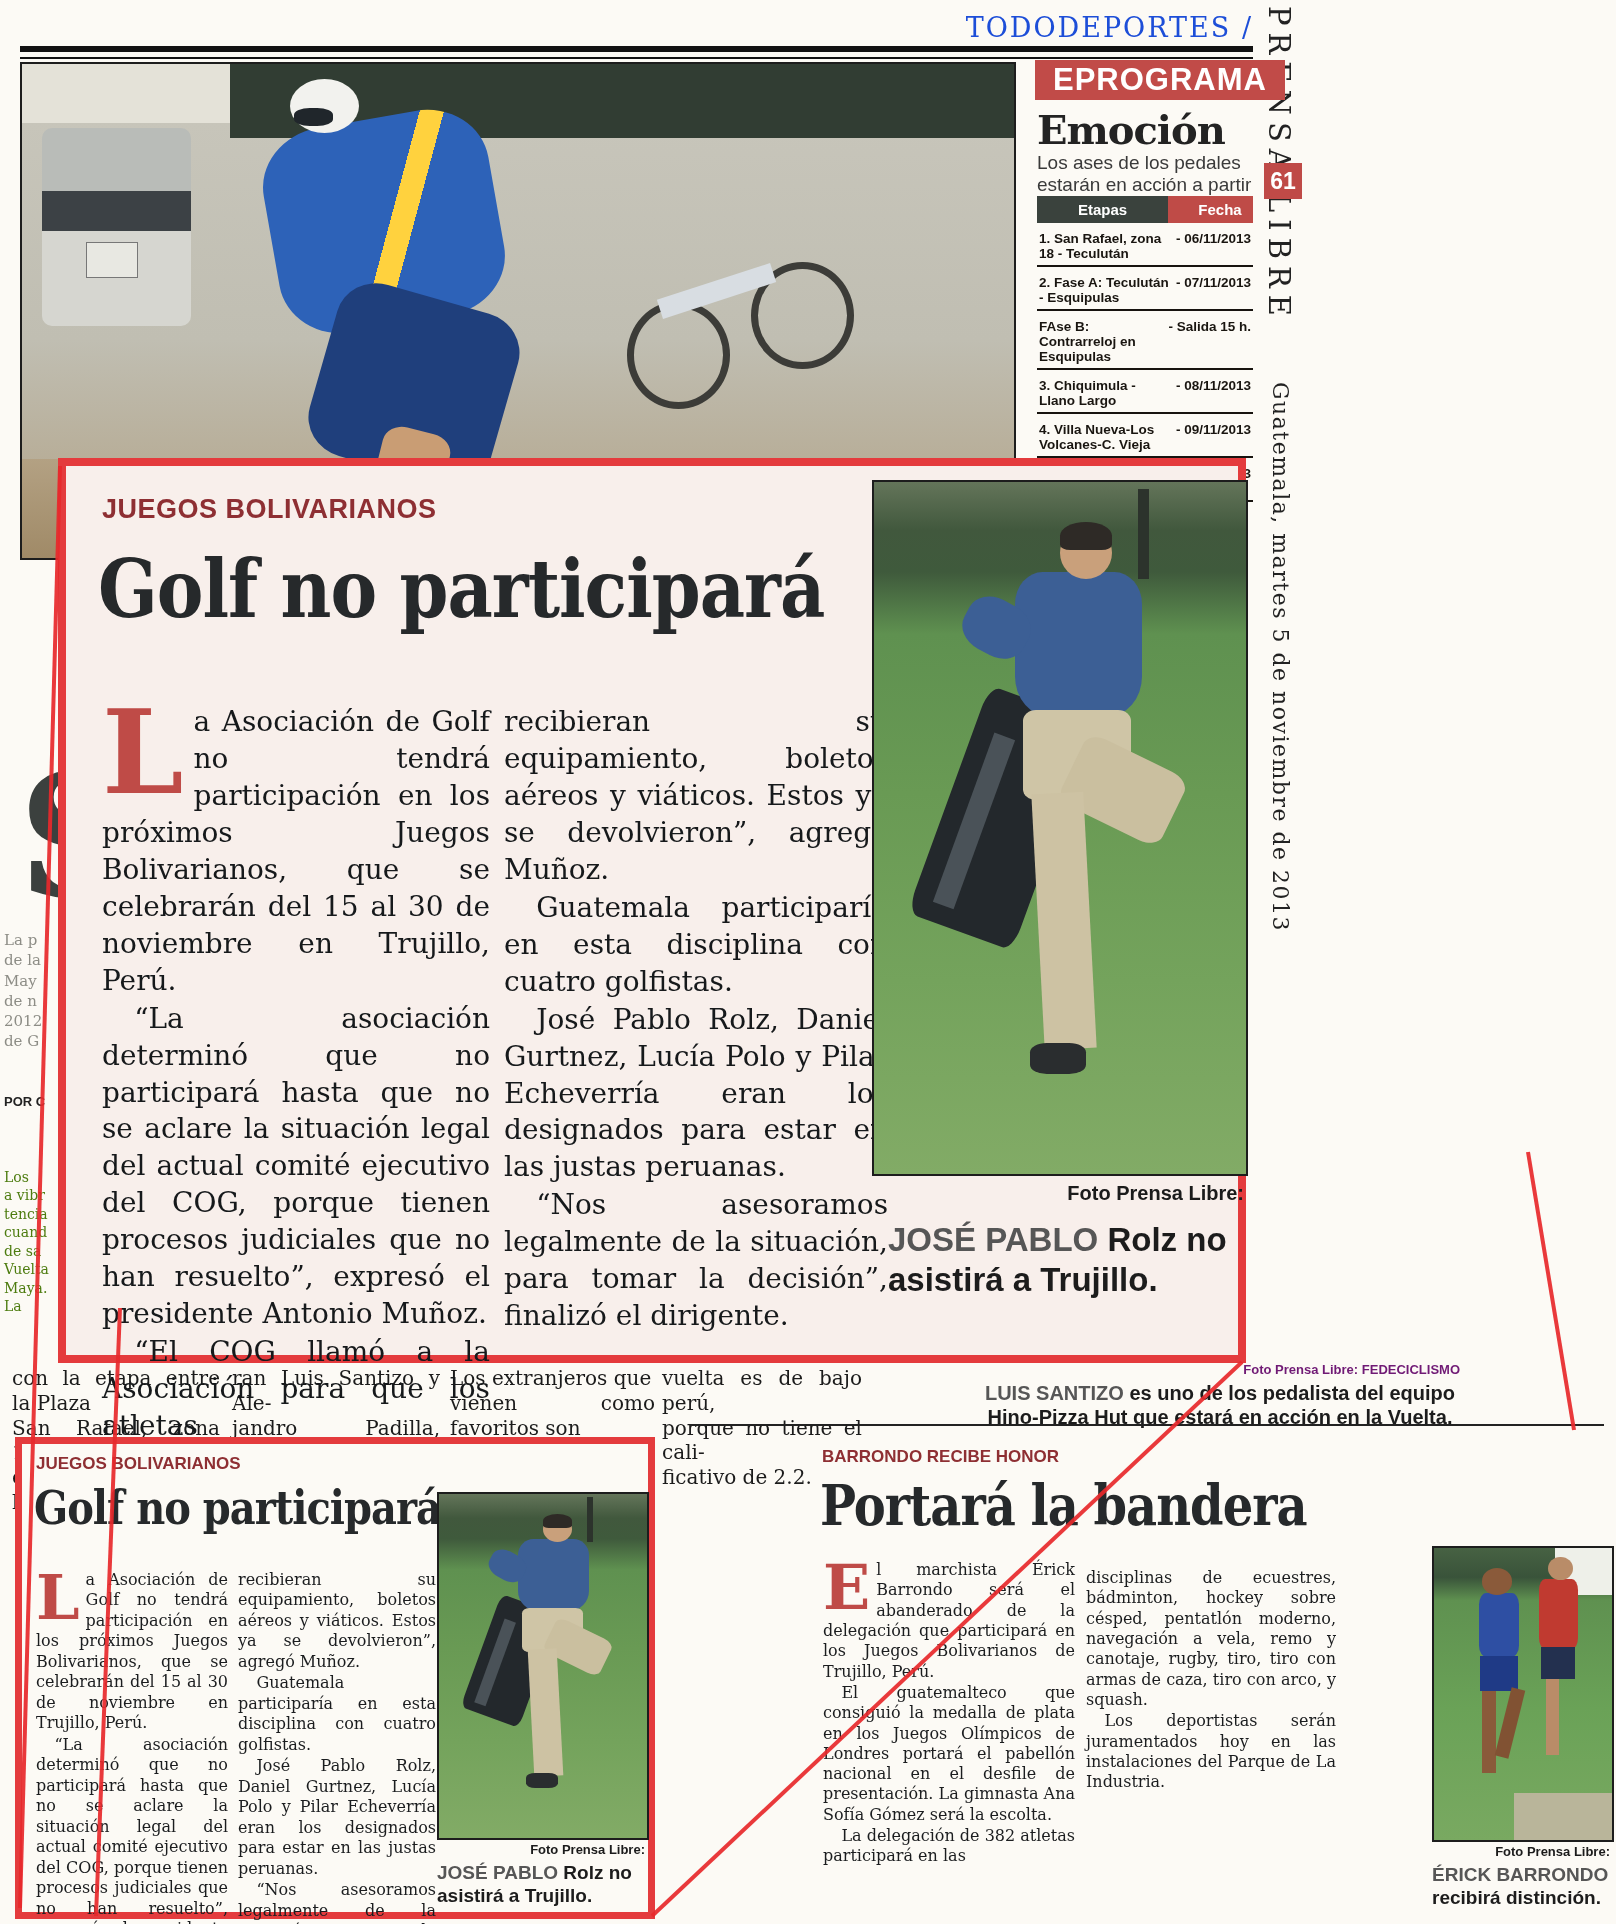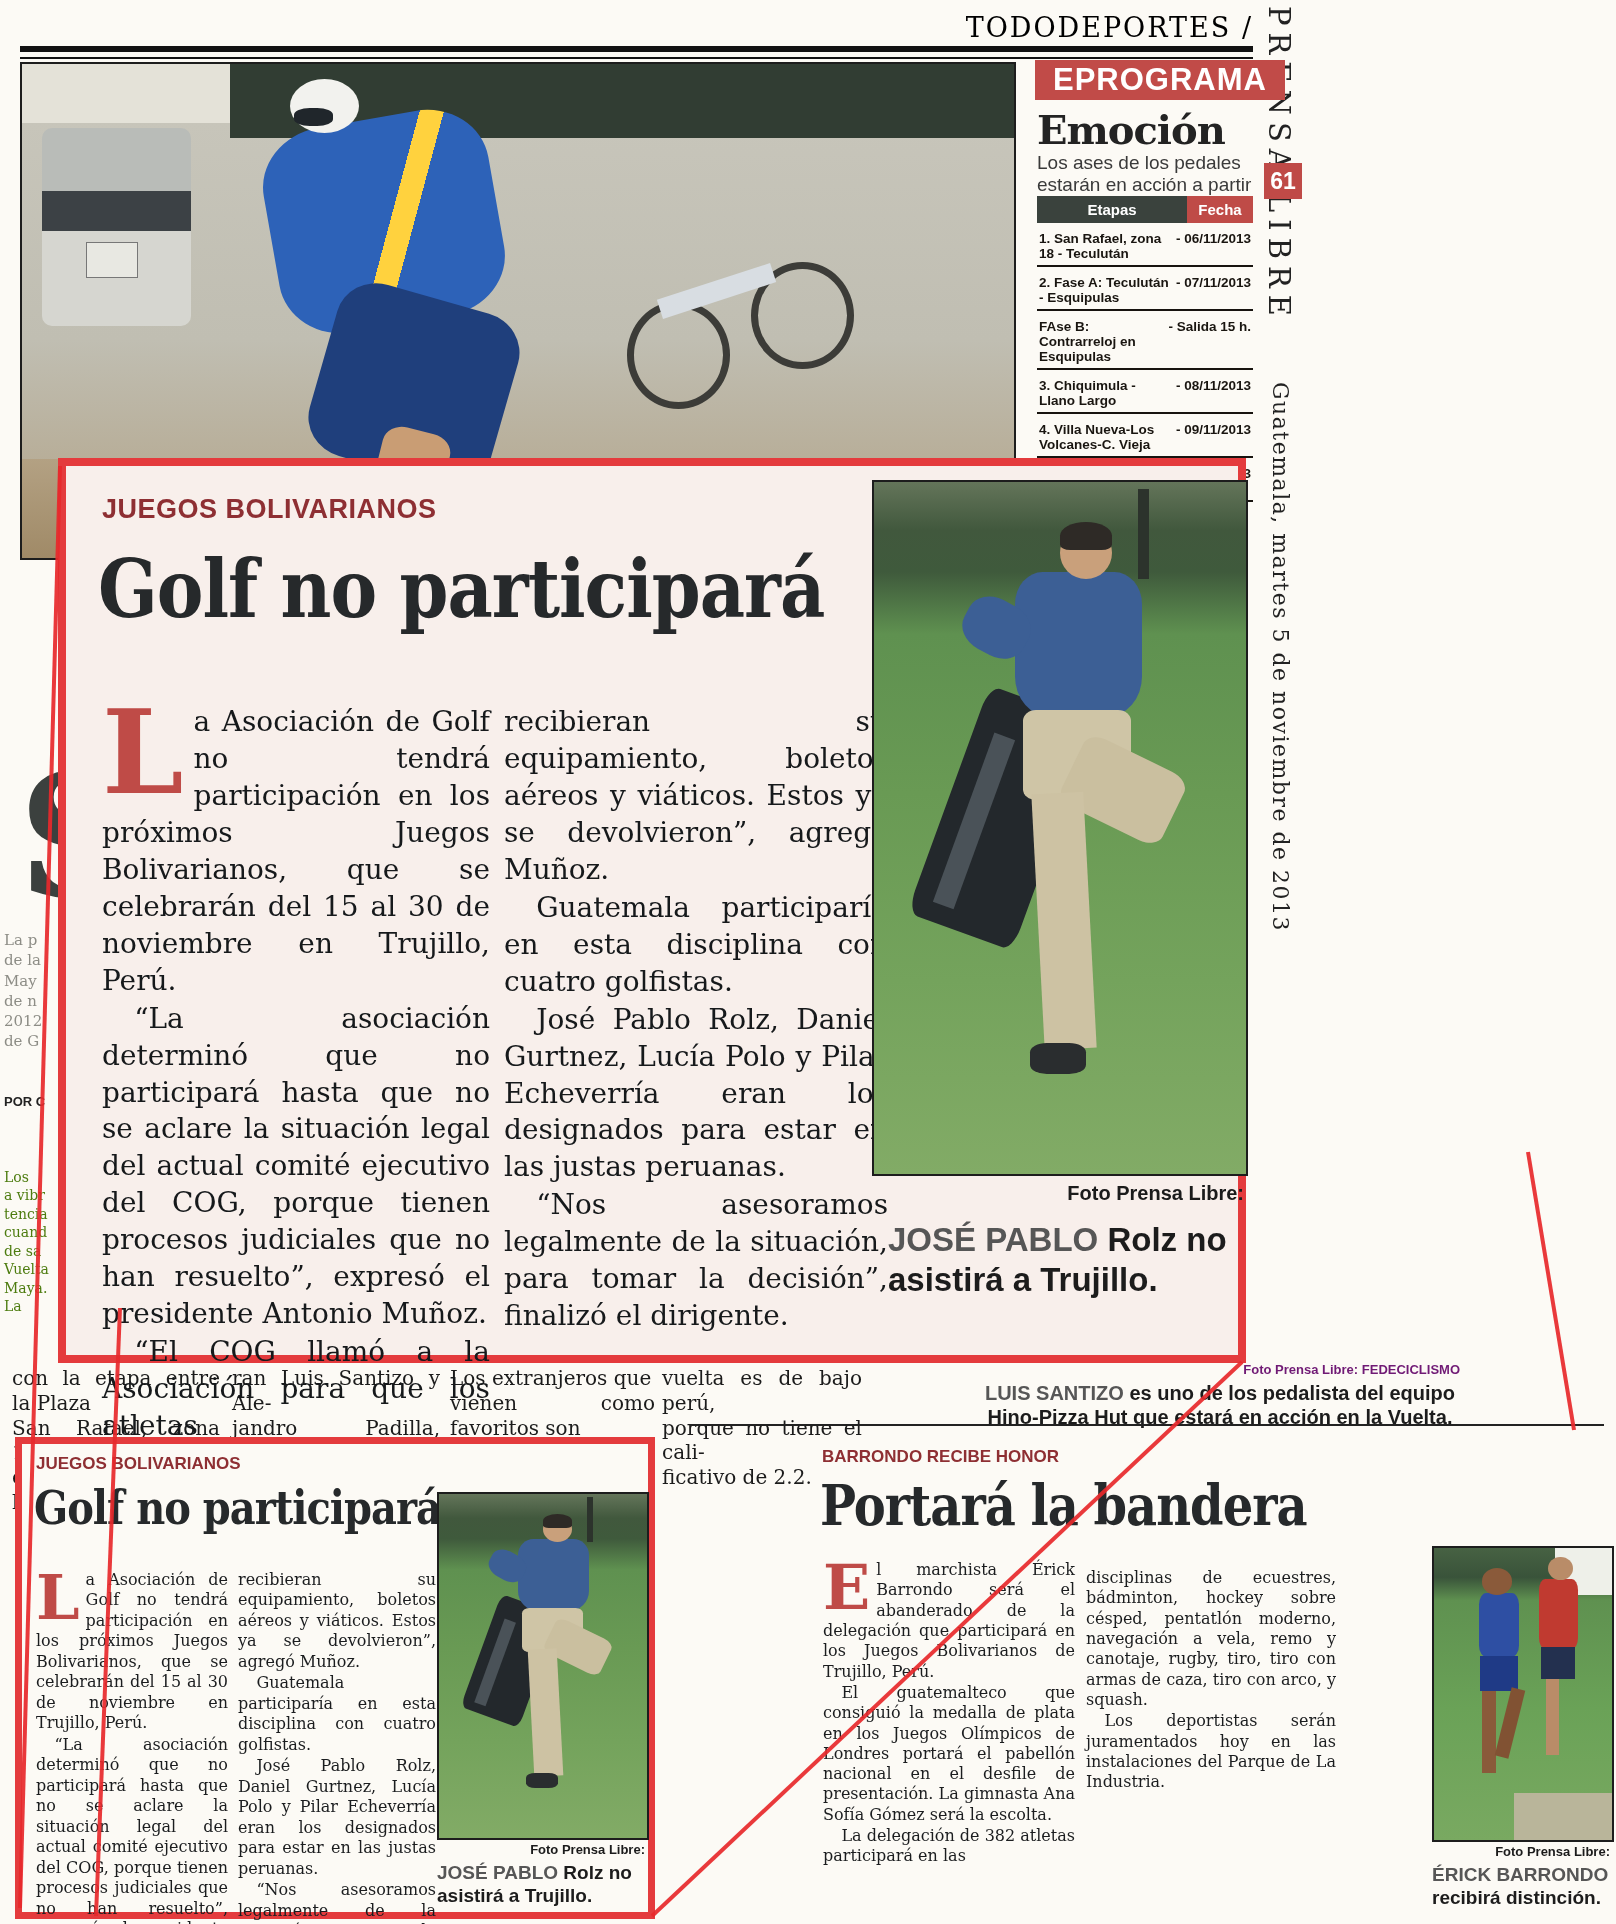--- a/index.html
+++ b/index.html
@@ -5,37 +5,37 @@
   html,body{margin:0;padding:0;background:#e9e7e2;}
   .page{position:relative;width:1616px;height:1924px;background:#fcfaf5;overflow:hidden;
         font-family:"DejaVu Serif",serif;color:#1b1d1f;}
   .abs{position:absolute;}
   .sans{font-family:"Liberation Sans",sans-serif;}
   .serif{font-family:"DejaVu Serif",serif;}
   .preline{white-space:pre-line;}
   .just{text-align:justify;}
   .b{font-weight:bold;}
   
-  .section-head{font-size:27px;letter-spacing:2px;color:#000000;text-align:right;}
+  .section-head{font-size:27px;letter-spacing:2px;color:#1d4ed8;text-align:right;}
   .toprule{border-top:6px solid #121212;border-bottom:2px solid #121212;height:5px;}
   .vert{writing-mode:vertical-rl;}
   .brand{font-size:29px;letter-spacing:7px;color:#222;}
   .pagebadge{background:#bf4a47;color:#fff;display:flex;align-items:center;justify-content:center;
              font-size:23px;font-weight:bold;font-family:"Liberation Sans",sans-serif;}
   .datevert{font-size:22px;letter-spacing:1.5px;color:#222;}
   
   .banner{background:#c14b48;color:#fff;display:flex;align-items:center;justify-content:center;
           font-weight:bold;font-size:31px;letter-spacing:1px;}
   .prog-title{font-size:40px;font-weight:bold;color:#232323;letter-spacing:-1px;}
   .prog-sub{font-size:19px;color:#3a3a3a;line-height:1.18;}
   .tblhead{display:flex;height:27px;}
   .tblhead .h1{flex:1;background:#3a423d;color:#fff;display:flex;align-items:center;justify-content:center;
                font-size:15px;font-weight:bold;}
   .tblhead .h2{width:66px;background:#bf4b47;color:#fff;display:flex;align-items:center;justify-content:center;
-               font-size:15px;font-weight:bold;}
+               font-size:15px;font-weight:bold;padding-left:19px;}
   .tblrow{display:flex;border-bottom:2px solid #17130f;
           padding:8px 2px 4px 2px;font-size:13.5px;font-weight:bold;color:#191510;}
   .tblrow .d{white-space:nowrap;margin-left:4px;}
   
   .kicker{font-family:"Liberation Sans",sans-serif;font-weight:bold;color:#8e2f33;}
   .headline{font-weight:bold;color:#26292b;letter-spacing:-1px;transform:scaleY(1.16);
             transform-origin:left top;white-space:nowrap;}
   .bodycol p{margin:0 0 1px 0;}
   .indent{text-indent:1.15em;}
   .dropcap{float:left;font-weight:bold;color:#bf4b47;line-height:.75;margin:5px 10px 0 0;}

